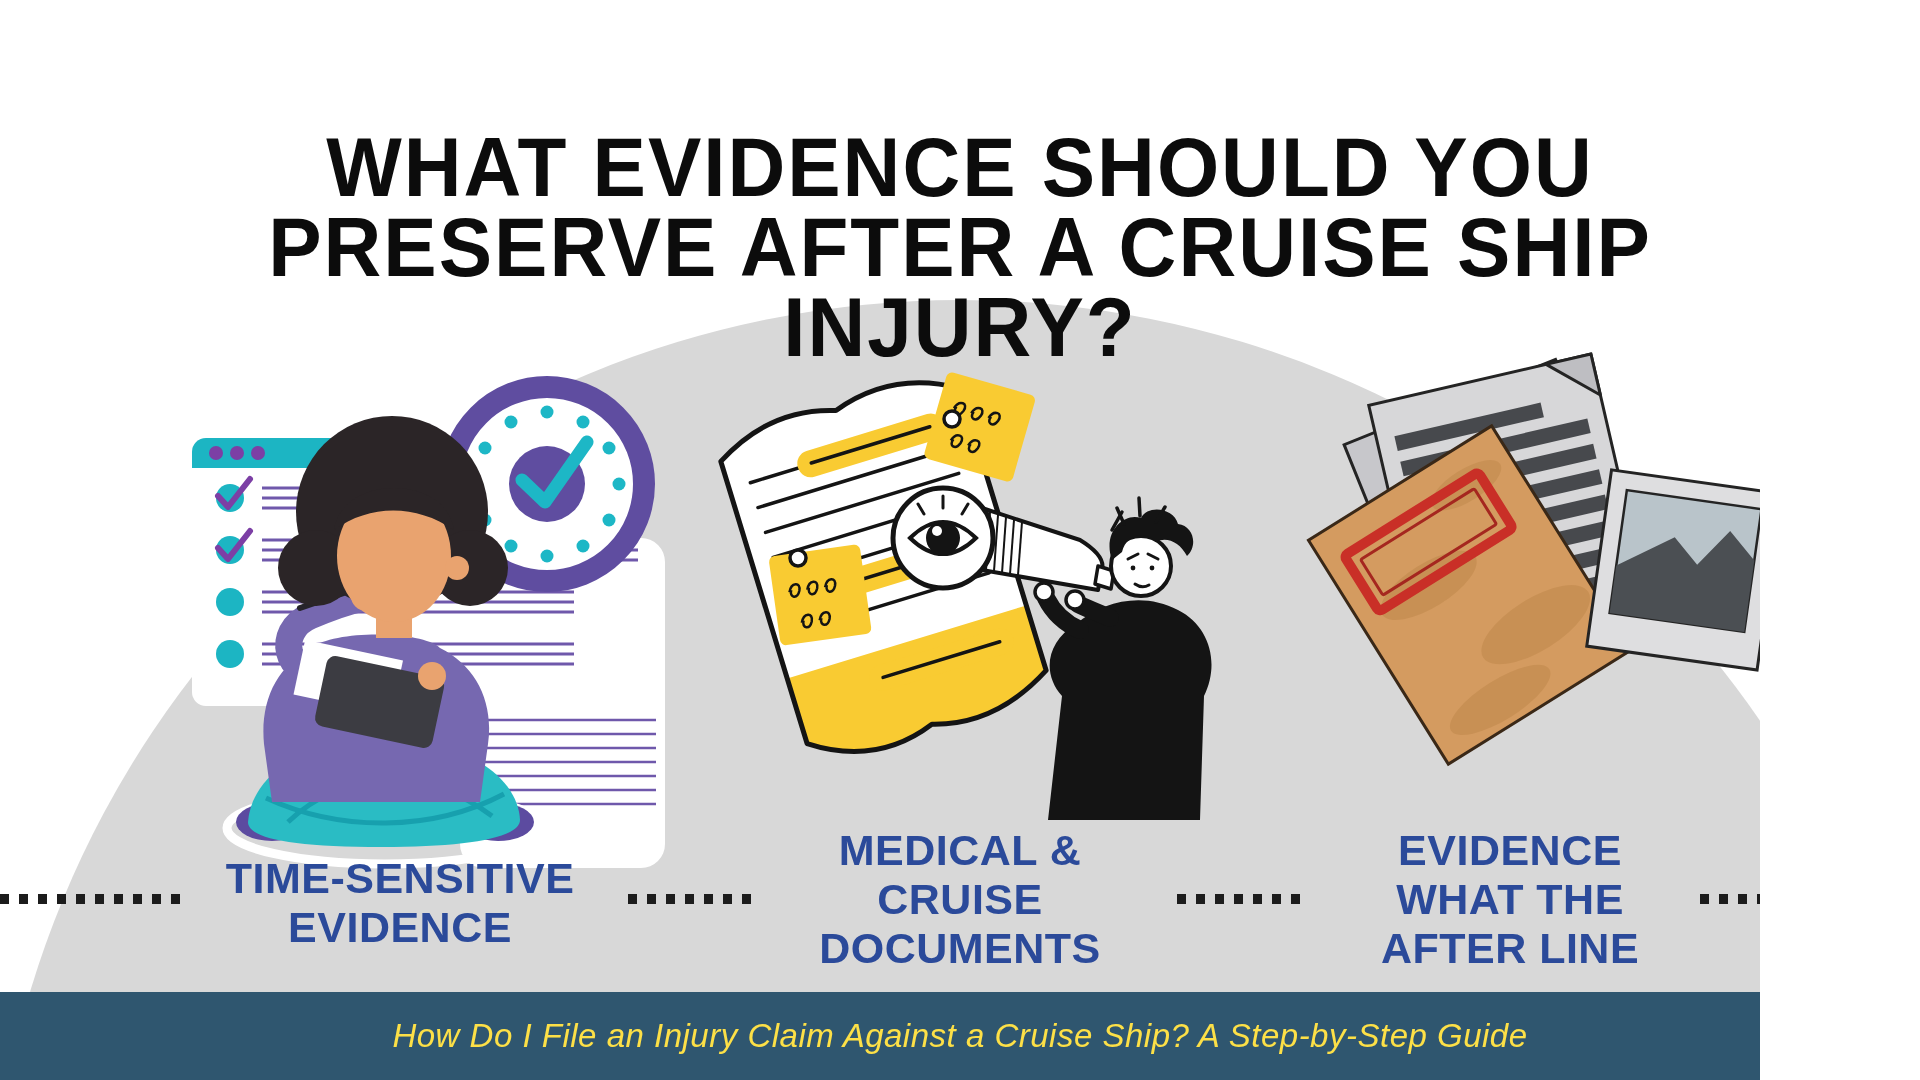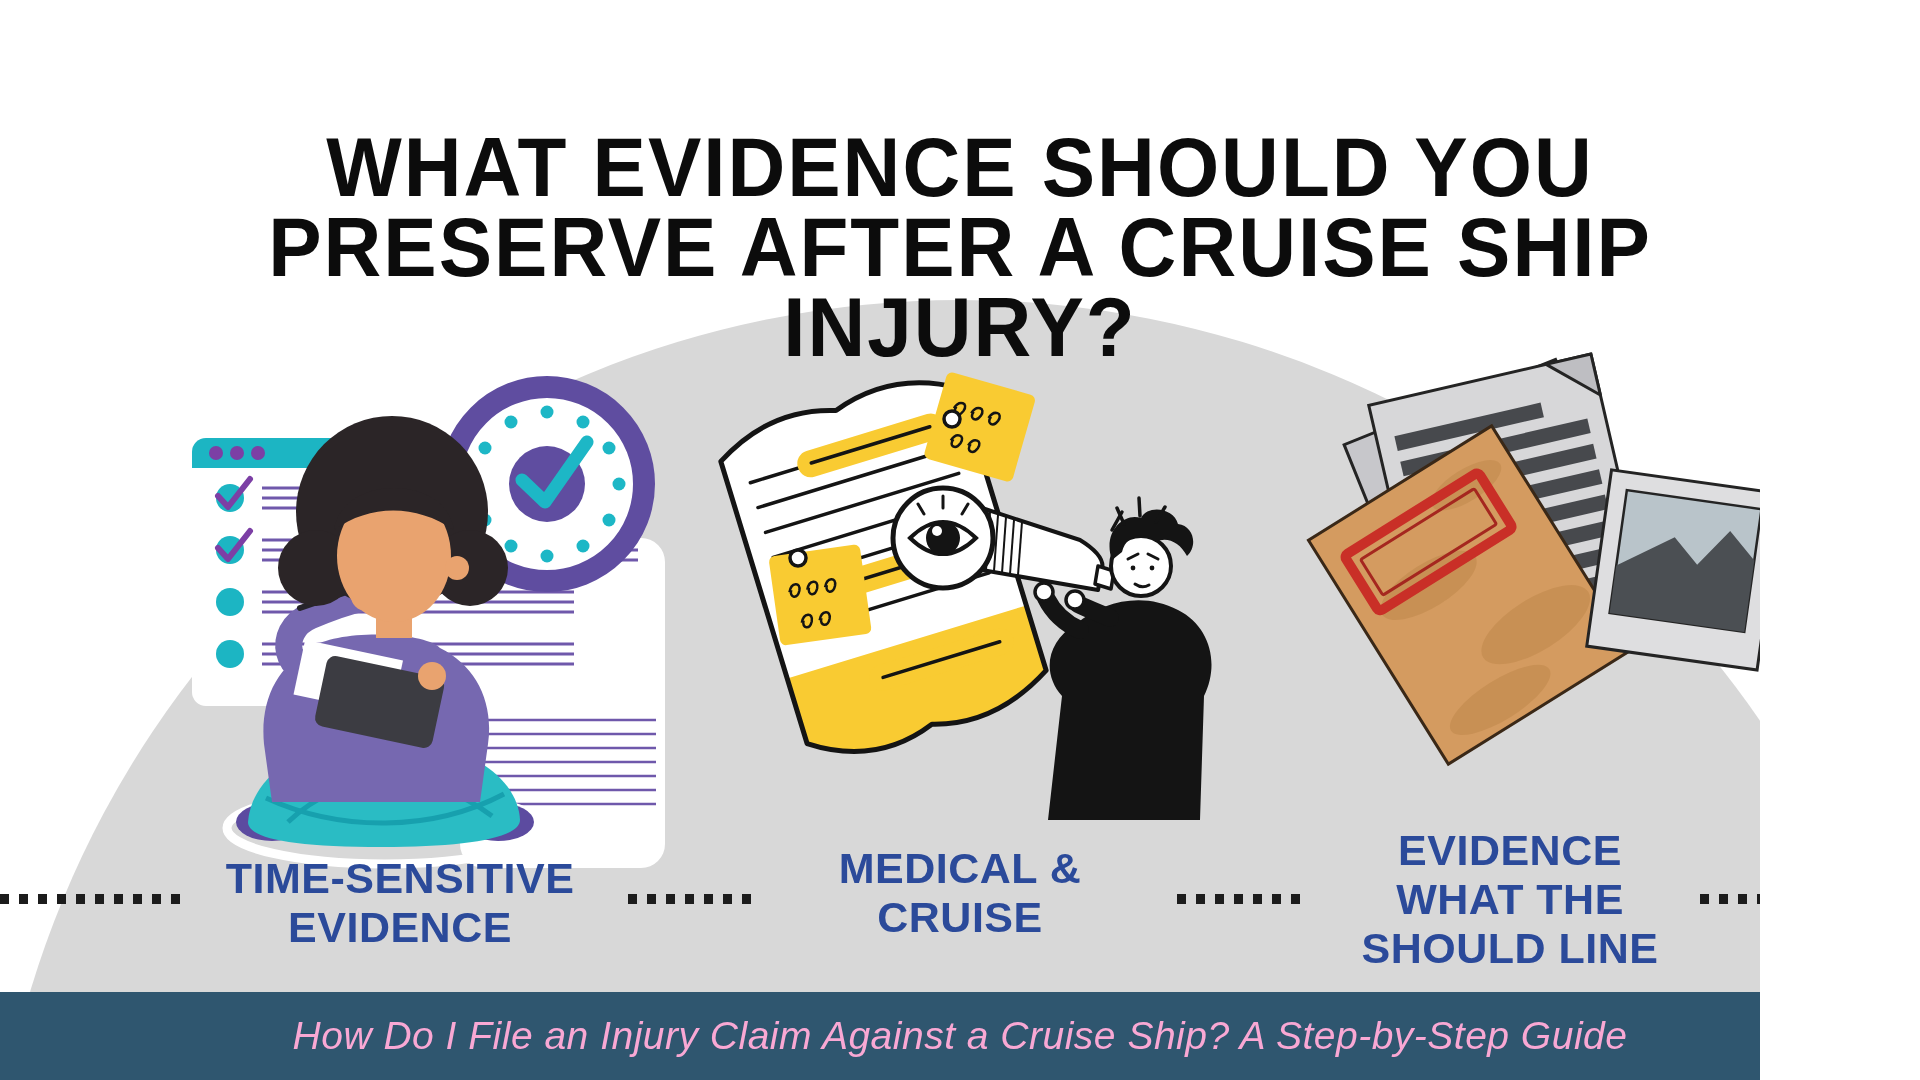--- a/index.html
+++ b/index.html
@@ -11,21 +11,21 @@
          font-weight:bold;font-size:80px;line-height:76px;letter-spacing:2px;
          transform:scaleY(1.05);transform-origin:top center;}
   .title span{display:block;}
   .label{position:absolute;text-align:center;color:#2b4a9a;font-weight:bold;
          font-size:43px;line-height:49px;letter-spacing:0.5px;}
   .label span{display:block;}
   .dots{position:absolute;top:894px;height:10px;
         background:repeating-linear-gradient(to right,#1c1c1c 0 9px,transparent 9px 19px);}
   .footer{position:absolute;left:0;top:992px;width:1920px;height:88px;background:#2f566f;
           display:flex;align-items:center;justify-content:center;}
-  .footer-text{color:#f9a8d4;font-style:italic;font-size:39px;letter-spacing:0.5px;}
+  .footer-text{color:#fde047;font-style:italic;font-size:33px;letter-spacing:0.5px;}
   .illus{position:absolute;}
 </style>
 </head>
 <body>
 
 <div class="canvas">
 
   <div class="dome"></div>
 
   <h1 class="title">
@@ -227,27 +227,28 @@
   <div class="dots" style="left:0;width:190px"></div>
   <div class="dots" style="left:628px;width:130px"></div>
   <div class="dots" style="left:1177px;width:128px"></div>
   <div class="dots" style="left:1700px;width:220px"></div>
 
   <div class="label" style="left:140px;top:854px;width:520px">
     <span>TIME-SENSITIVE</span>
     <span>EVIDENCE</span>
     <span></span>
   </div>
-  <div class="label" style="left:735px;top:844px;width:450px">
+  <div class="label" style="left:735px;top:826px;width:450px">
     <span>MEDICAL &amp;</span>
     <span>CRUISE</span>
+    <span>DOCUMENTS</span>
   </div>
   <div class="label" style="left:1290px;top:826px;width:440px">
     <span>EVIDENCE</span>
     <span>WHAT THE</span>
-    <span>SHOULD LINE</span>
+    <span>AFTER LINE</span>
   </div>
 
   <div class="footer">
     <div class="footer-text">How Do I File an Injury Claim Against a Cruise Ship? A Step-by-Step Guide</div>
   </div>
 
 </div>
 
 </body></html>

